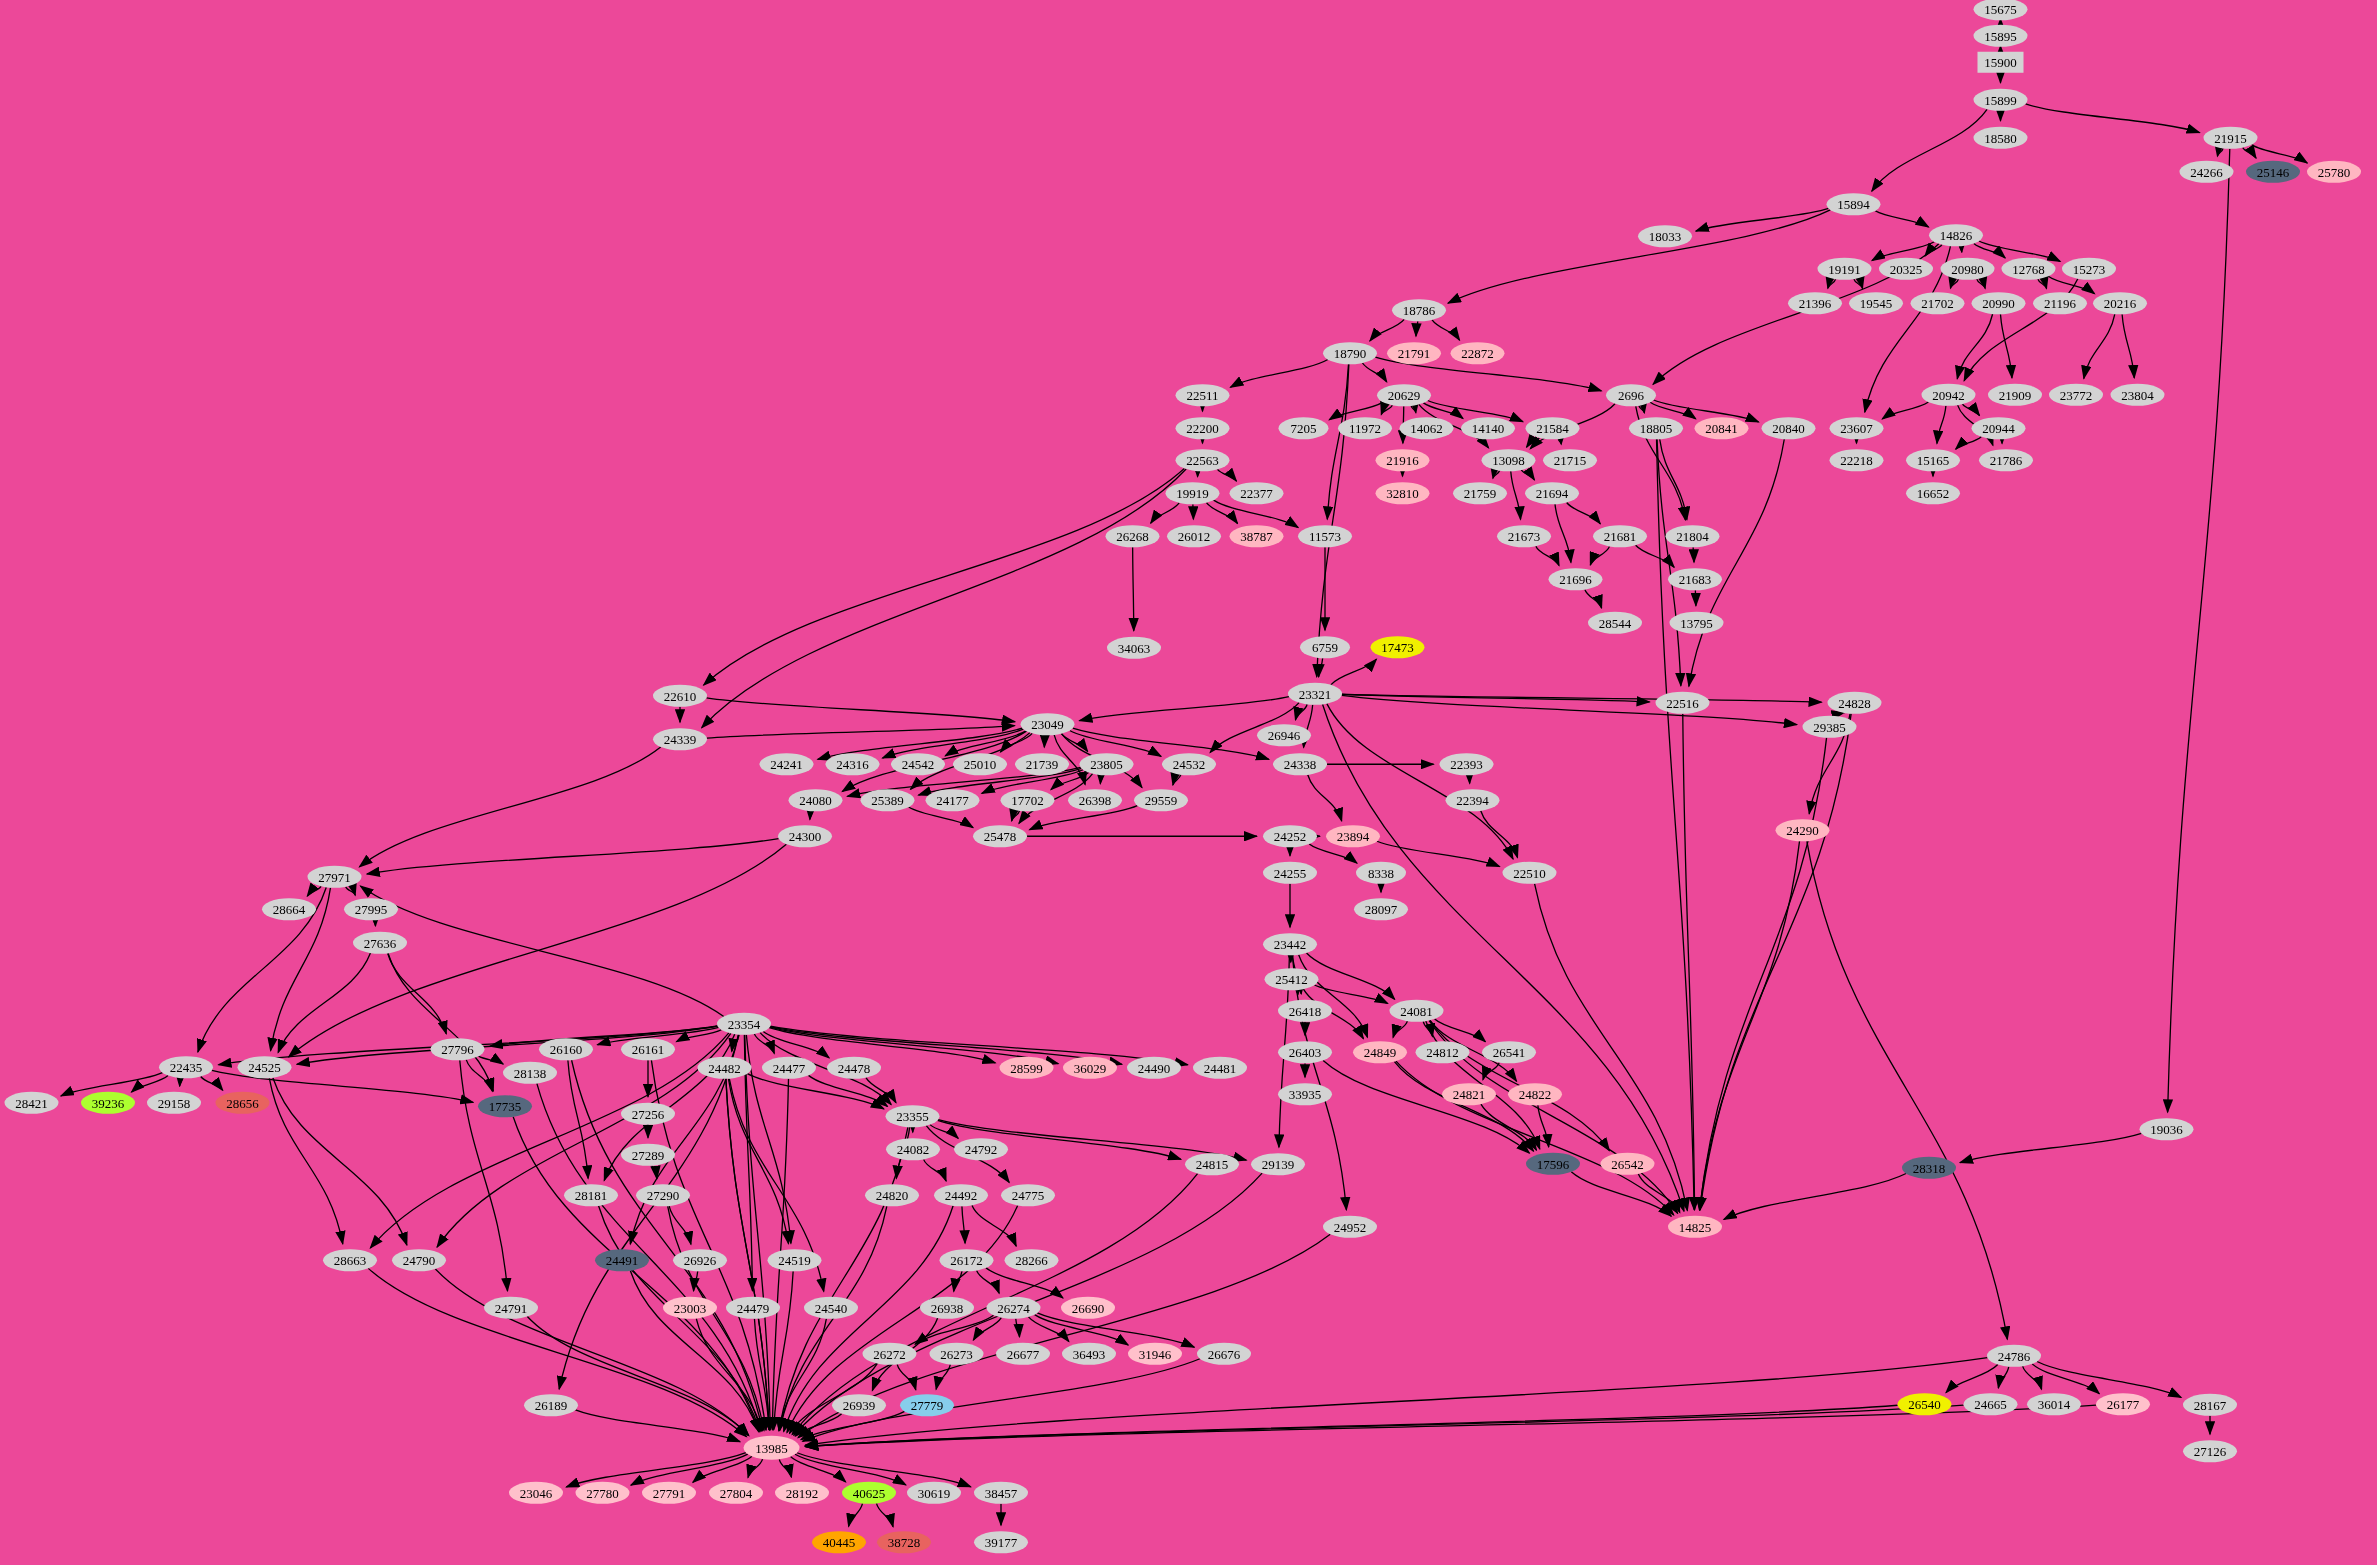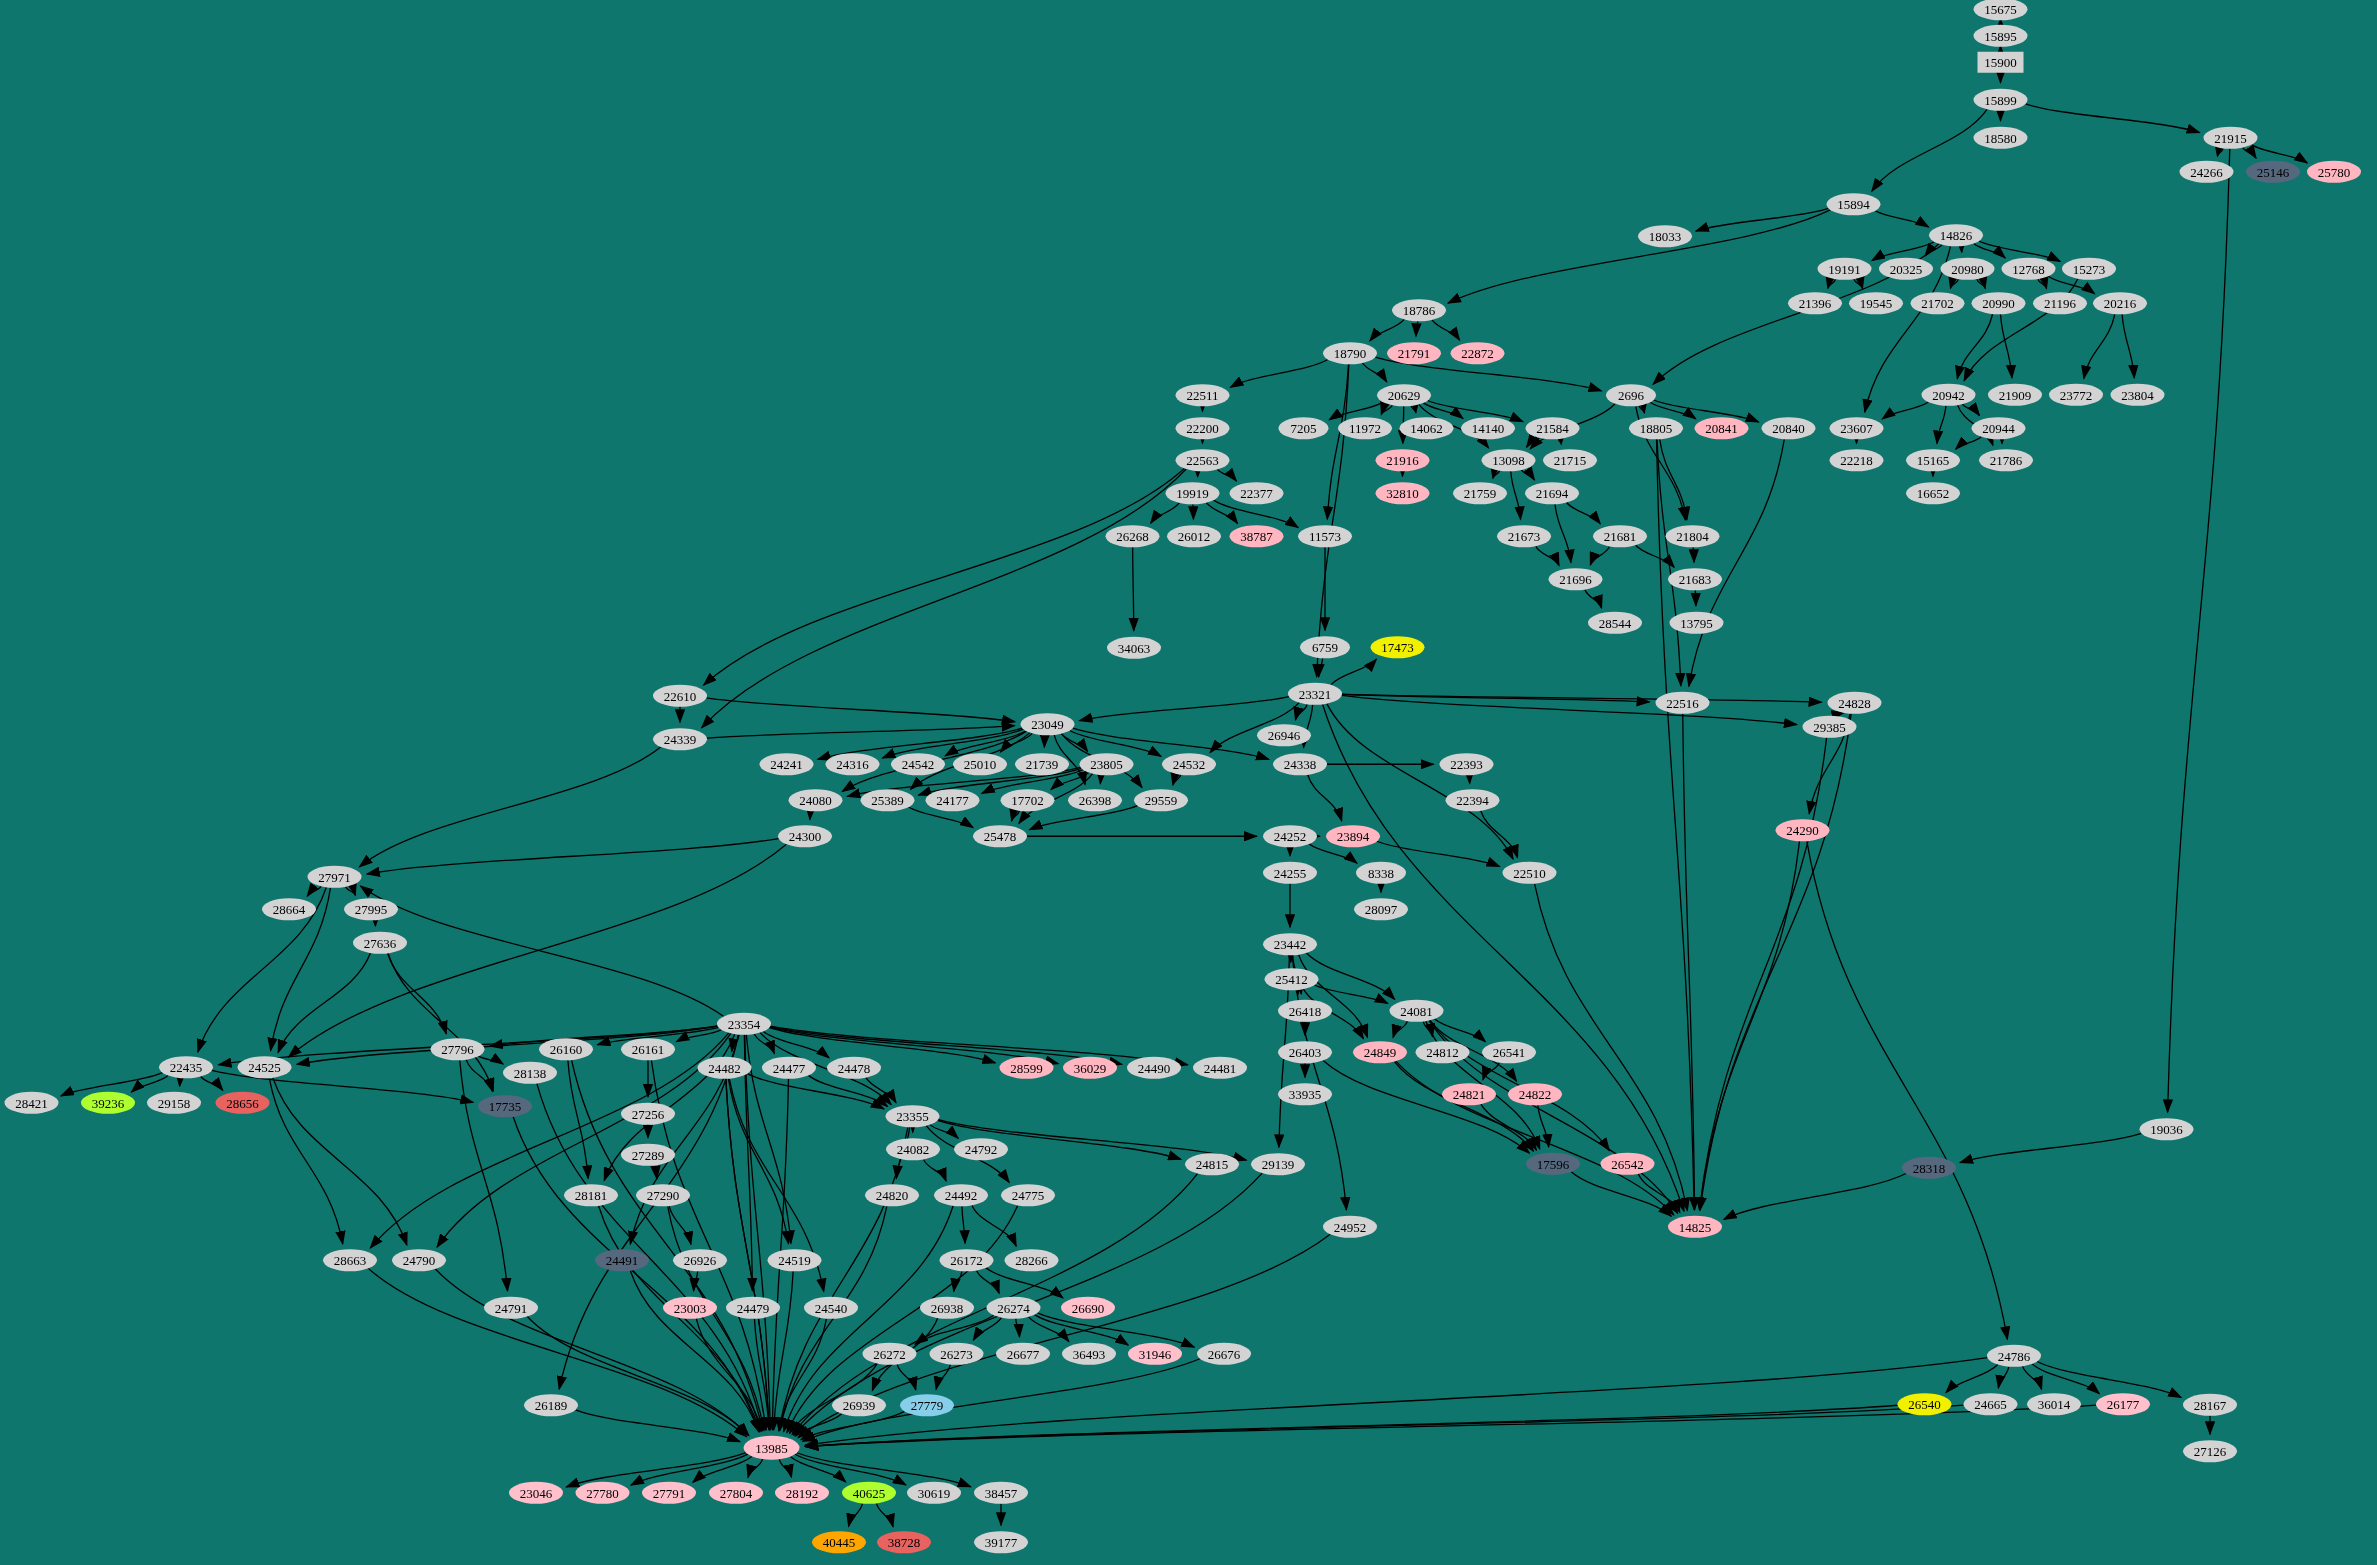--- a/index.html
+++ b/index.html
@@ -4,21 +4,21 @@
 <style>
   html, body {
     margin: 0;
     padding: 0;
     background: #ffffff;
   }
   #graph-root {
     position: relative;
     width: 2377px;
     height: 1566px;
-    background: #0f766e;
+    background: #ec4899;
     font-family: "Liberation Serif", "DejaVu Serif", serif;
   }
   svg#graph-canvas {
     position: absolute;
     top: 0; left: 0;
     width: 2377px;
     height: 1566px;
     display: block;
   }
   .edge-path {

